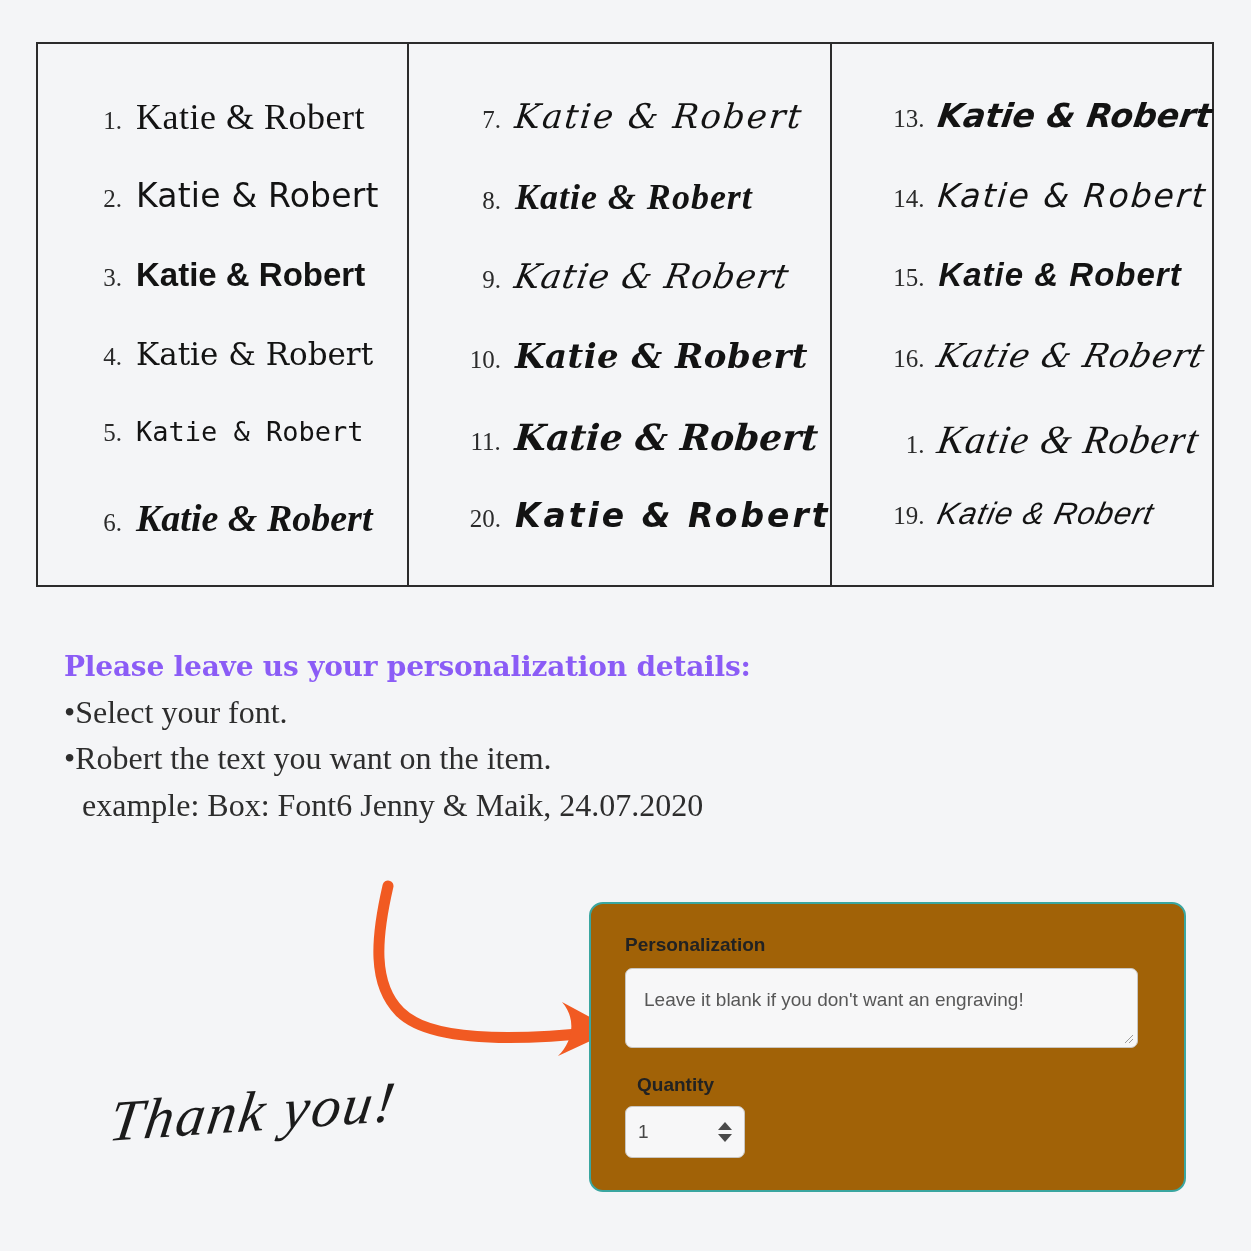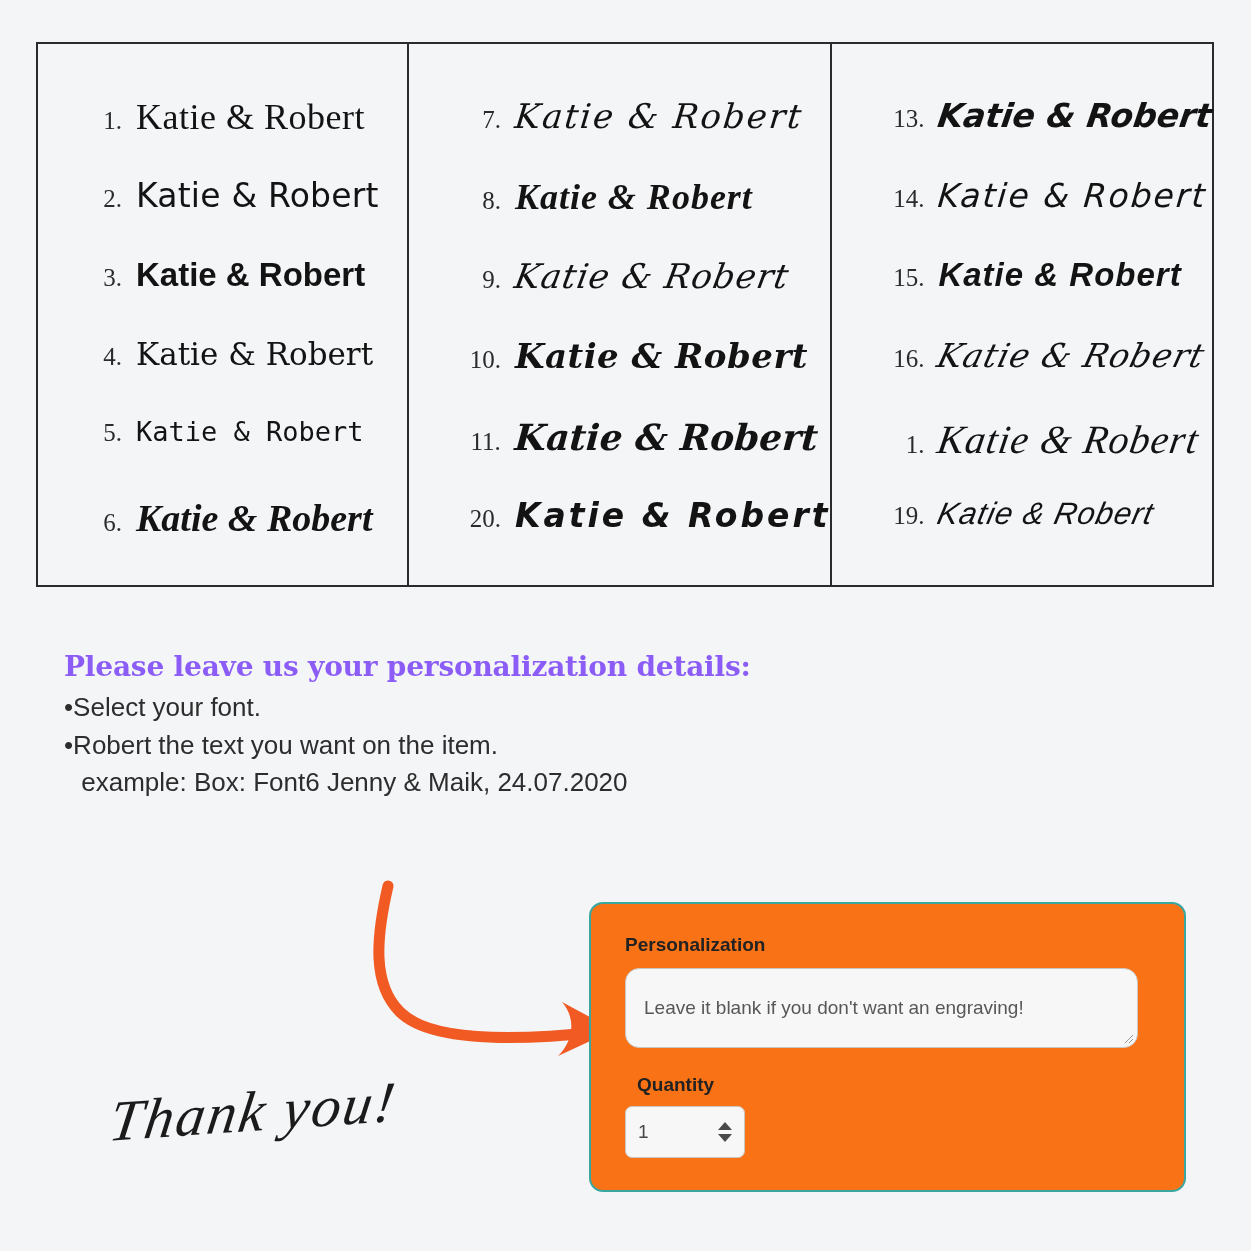--- a/index.html
+++ b/index.html
@@ -92,22 +92,22 @@
   }
   .instr-title {
     font-family: "DejaVu Serif", serif;
     font-weight: bold;
     font-size: 28px;
     color: #8b5cf6;
     margin: 0 0 6px 0;
     letter-spacing: -0.2px;
   }
   .instr-line {
-    font-family: Liberation Sans, sans-serif;
-    font-size: 26px;
+    font-family: Liberation Serif, serif;
+    font-size: 32px;
     color: #2d2d2d;
     line-height: 1.45;
     white-space: pre;
   }
   .instr-line.indent { padding-left: 10px; }
   .instr-line.indent2 { padding-left: 150px; }
 
   
   .thank-you {
     position: absolute;
@@ -138,39 +138,39 @@
 
   
   .panel {
     position: absolute;
     left: 589px;
     top: 902px;
     width: 597px;
     height: 290px;
     border: 2px solid #3aa6a0;
     border-radius: 14px;
-    background: #f97316;
+    background: #a16207;
     box-sizing: border-box;
     padding: 30px 34px 0 34px;
   }
   .panel-label {
     font-family: "Liberation Sans", sans-serif;
     font-size: 19px;
     font-weight: bold;
     color: #222;
     margin-bottom: 12px;
   }
   .textarea-box {
     width: 513px;
     height: 80px;
     border: 1px solid #c9c6c2;
-    border-radius: 14px;
+    border-radius: 7px;
     background: #f7f7f8;
     box-sizing: border-box;
-    padding: 28px 18px;
+    padding: 20px 18px;
     font-family: "Liberation Sans", sans-serif;
     font-size: 19px;
     color: #575757;
     position: relative;
     resize: none;
     outline: none;
   }
   .textarea-resize {
     position: absolute;
     right: 3px;

